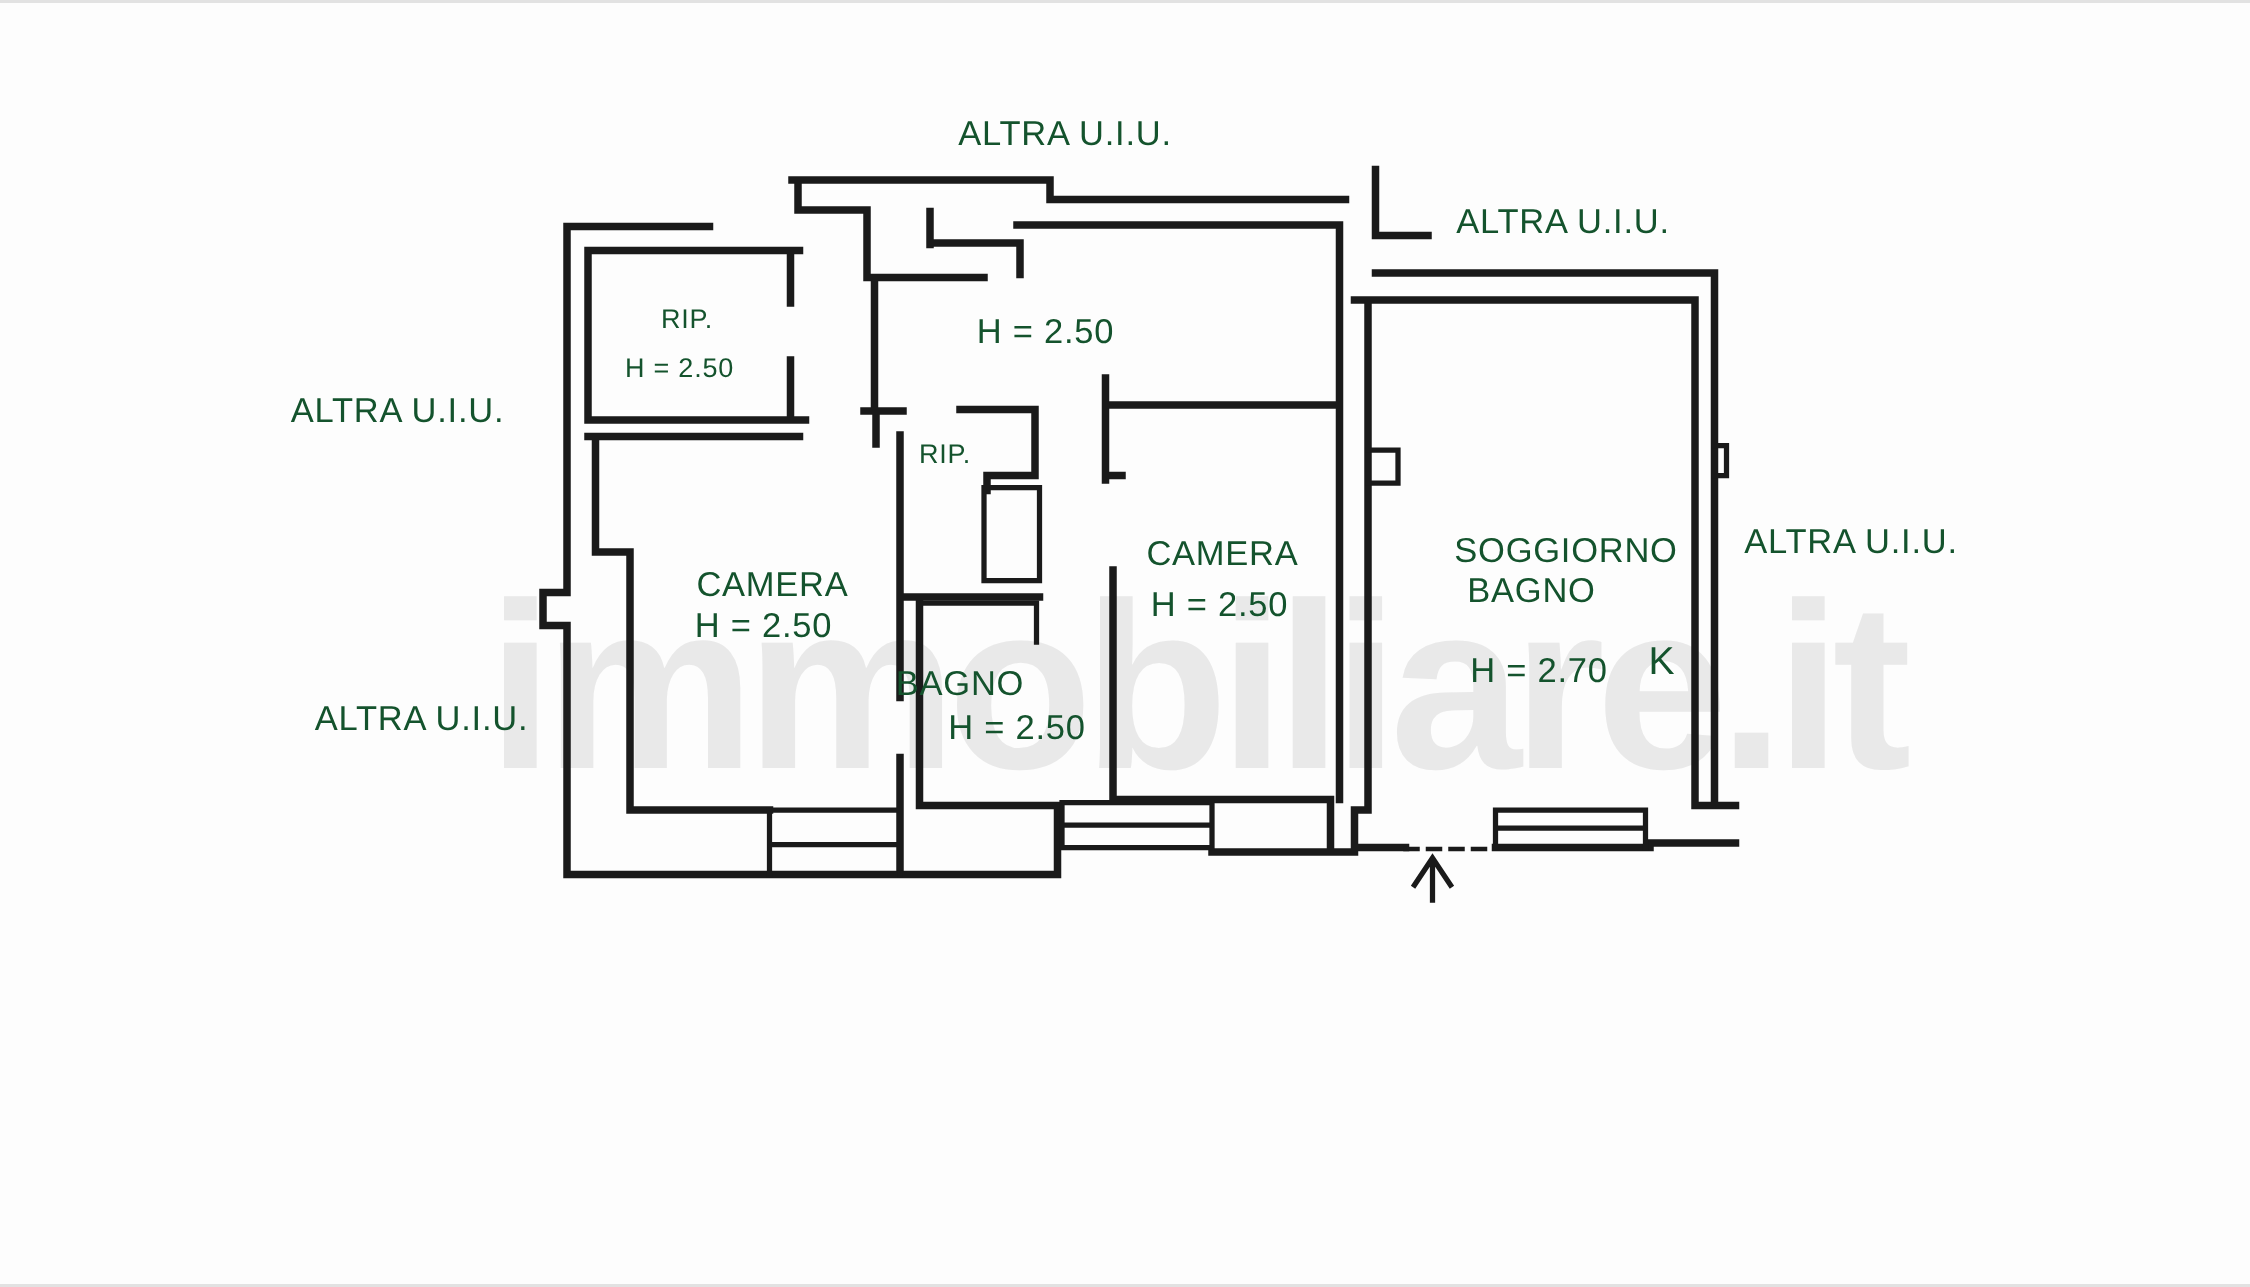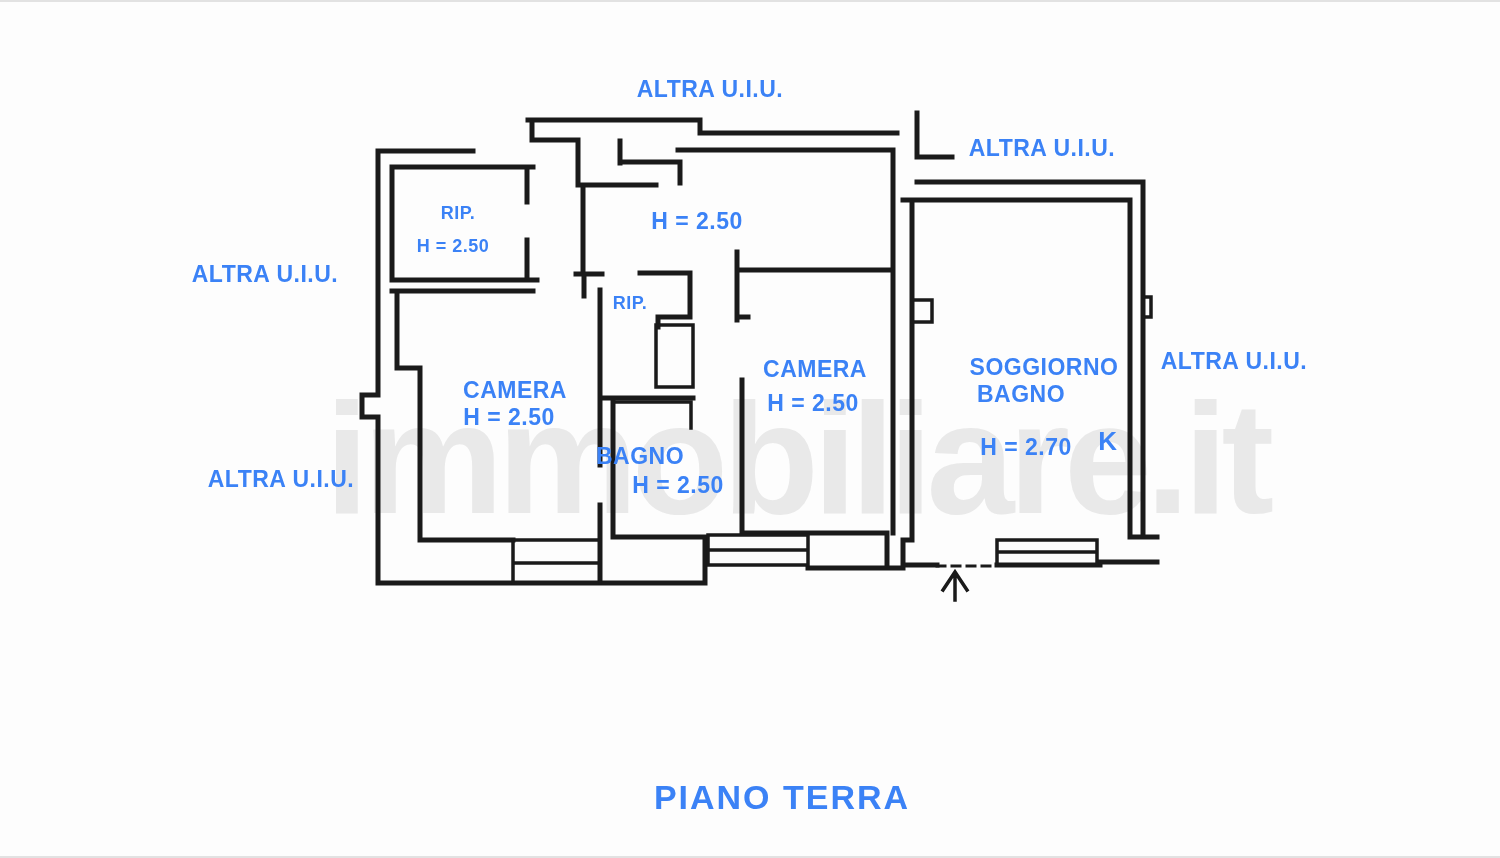--- a/index.html
+++ b/index.html
@@ -9,21 +9,21 @@
   }
   .edge{position:absolute;left:0;width:100%;height:2px;background:#e2e2e2;}
   #watermark{
     position:absolute;left:325px;top:368px;width:1020px;
     font-size:158px;font-weight:bold;letter-spacing:-6px;
     color:#e9e9e9;white-space:nowrap;user-select:none;
   }
   #plan-svg{position:absolute;left:0;top:0;}
   .lbl{
     position:absolute;transform:translate(-50%,-50%);
-    color:#3b82f6;font-weight:bold;white-space:nowrap;
+    color:#14532d;font-weight:normal;white-space:nowrap;
     font-size:23px;letter-spacing:0.5px;
   }
   .lbl.small{font-size:18px;}
   .lbl.title{font-size:34px;letter-spacing:2px;}
   .lbl.kmark{font-size:26px;}
 </style>
 </head>
 <body>
 
 <div id="stage">
@@ -104,15 +104,14 @@
   <div class="lbl" style="left:678px;top:485px;">H = 2.50</div>
 
   <div class="lbl" style="left:815px;top:369px;">CAMERA</div>
   <div class="lbl" style="left:813px;top:403px;">H = 2.50</div>
 
   <div class="lbl" style="left:1044px;top:367px;">SOGGIORNO</div>
   <div class="lbl" style="left:1021px;top:394px;">BAGNO</div>
   <div class="lbl" style="left:1026px;top:447px;">H = 2.70</div>
   <div class="lbl kmark" style="left:1108px;top:441px;">K</div>
 
-  <div class="lbl title" style="left:782px;top:797px;">PIANO TERRA</div>
 
 </div>
 
 </body></html>

